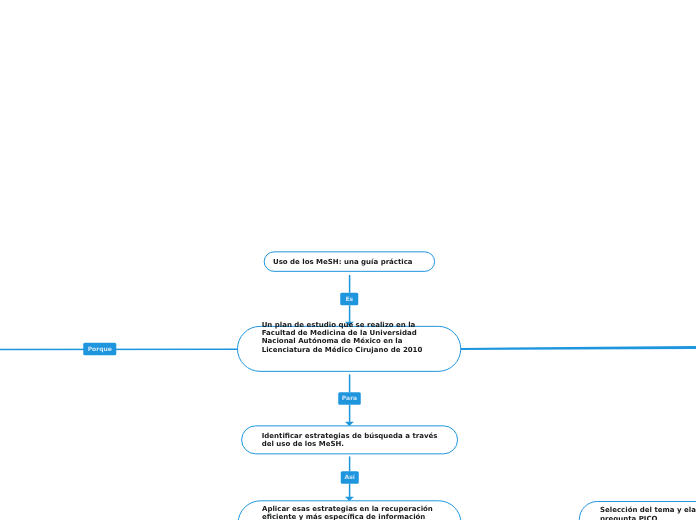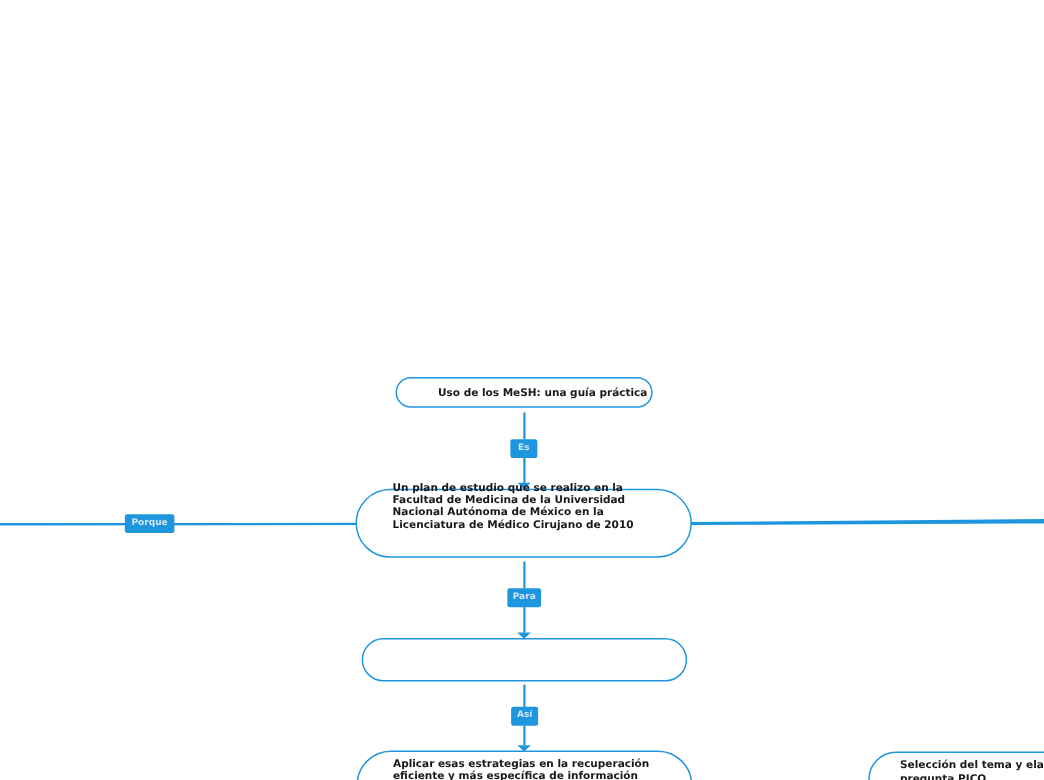--- a/index.html
+++ b/index.html
@@ -36,25 +36,27 @@
       <polygon points="344.9,496.8 353.9,496.8 349.4,501.0"></polygon>
     </g>
     <g fill="#1e96de" stroke="none">
       <rect x="340.24" y="292.75" width="18.01" height="12.5" rx="1.5"></rect>
       <rect x="83.24" y="342.75" width="33.01" height="12.5" rx="1.5"></rect>
       <rect x="338.24" y="392.24" width="22.52" height="12.52" rx="1.5"></rect>
       <rect x="340.75" y="471.24" width="18.01" height="12.52" rx="1.5"></rect>
     </g>
   </svg>
 
-  <div class="nodetext" style="left:292px;top:258.4px;text-align:right;">Uso de los MeSH: una guía práctica</div>
+  <div class="nodetext" style="left:273px;top:258.4px;text-align:right;">Uso de los MeSH: una guía práctica</div>
   <div class="nodetext" style="left:261.7px;top:321px;">Un plan de estudio que se realizo en la
 Facultad de Medicina de la Universidad
 Nacional Autónoma de México en la
 Licenciatura de Médico Cirujano de 2010</div>
+  <div class="nodetext" style="left:261.7px;top:432.1px;">Identificar estrategias de búsqueda a través
+del uso de los MeSH.</div>
   <div class="nodetext" style="left:262px;top:505.2px;">Aplicar esas estrategias en la recuperación
 eficiente y más específica de información</div>
   <div class="nodetext" style="left:600px;top:506.3px;">Selección del tema y elaboración de
 pregunta PICO</div>
 
   <div class="badge" style="left:340.24px;top:292.75px;width:18.01px;height:12.5px;">
     <span>Es</span>
   </div>
   <div class="badge" style="left:83.24px;top:342.75px;width:33.01px;height:12.5px;">
     <span>Porque</span>

